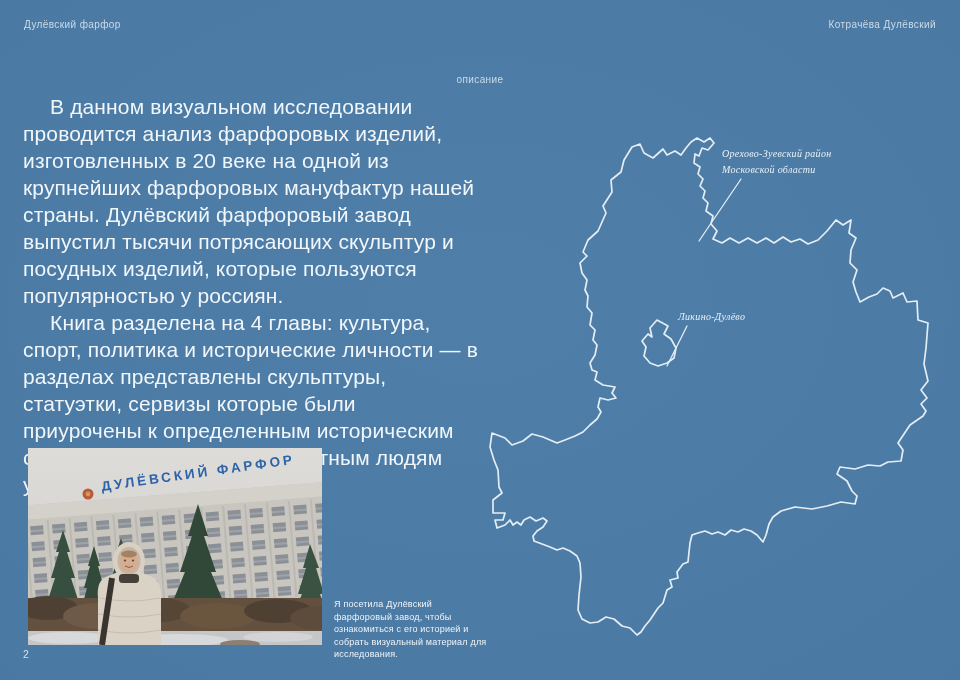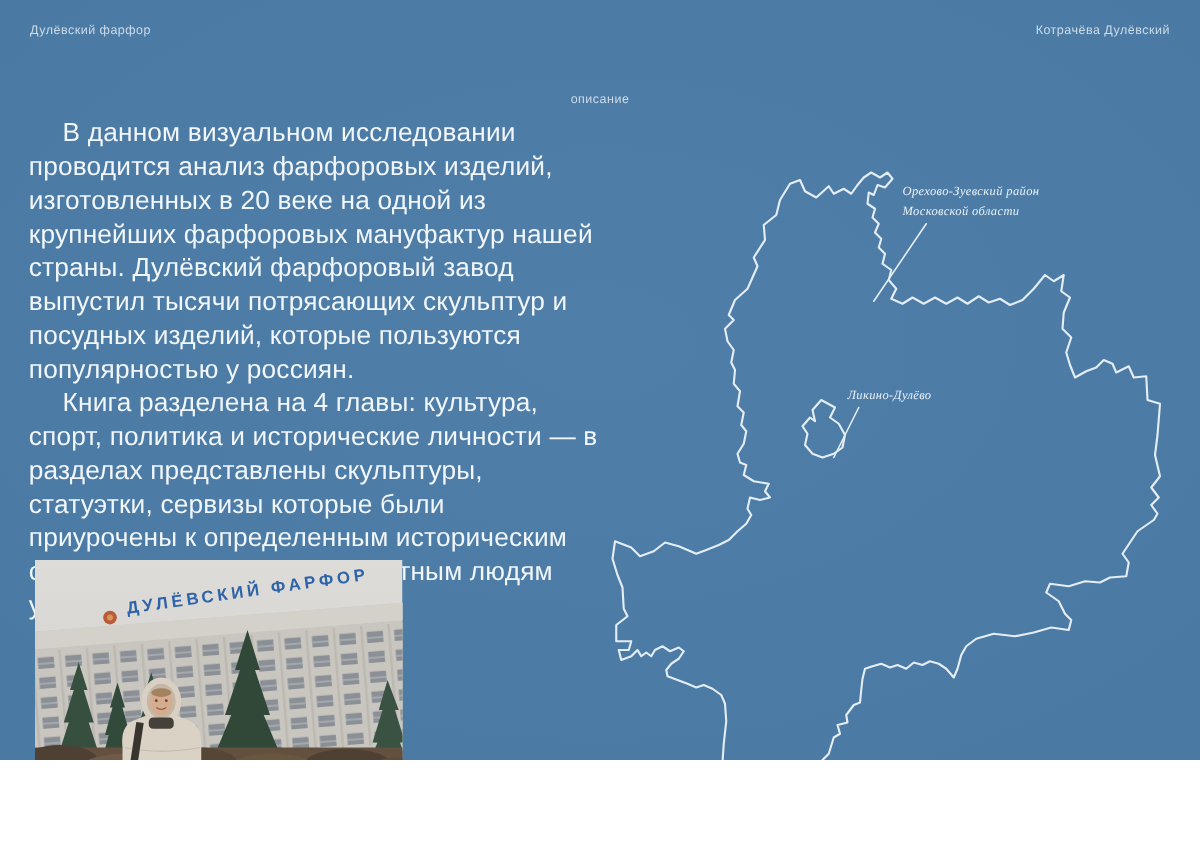--- a/index.html
+++ b/index.html
@@ -1,18 +1,18 @@
 <!DOCTYPE html>
 <html><head>
 <meta charset="utf-8">
 <style>
   html,body{margin:0;padding:0;}
   .page{
     position:relative;
-    width:960px;height:608px;
+    width:960px;height:680px;
     background:radial-gradient(130% 130% at 50% 45%, #4f7ea9 0%, #4a7aa4 55%, #416e96 100%);
     overflow:hidden;
     font-family:"Liberation Sans", sans-serif;
   }
   
   .header{position:absolute;left:24px;right:24px;top:19px;height:14px;
     font-size:10px;letter-spacing:.4px;color:#ccdbe7;}
   .header .h-left{position:absolute;left:0;top:0;}
   .header .h-center{position:absolute;left:0;right:0;top:16px;text-align:center;margin-top:39px;}
   .header .h-right{position:absolute;right:0;top:0;}
@@ -132,16 +132,17 @@
         <ellipse cx="101" cy="114" rx="9" ry="10.5" fill="#d6ac90"></ellipse>
         <ellipse cx="101" cy="106" rx="8" ry="3.5" fill="#a5825f"></ellipse>
         <circle cx="97" cy="112.5" r="1.1" fill="#5c4436"></circle>
         <circle cx="105" cy="112.5" r="1.1" fill="#5c4436"></circle>
         <path d="M97 118 Q101 121 105 118" stroke="#8a5f49" stroke-width="1" fill="none"></path>
         <path d="M84 130 L74 197" stroke="#39342d" stroke-width="6"></path>
       </g>
     </svg>
   </div>
 
+  <div class="caption">Я посетила Дулёвский фарфоровый завод, чтобы ознакомиться с его историей и собрать визуальный материал для исследования.</div>
 
   <div class="pagenum">2</div>
 
 </div>
 
 </body></html>

